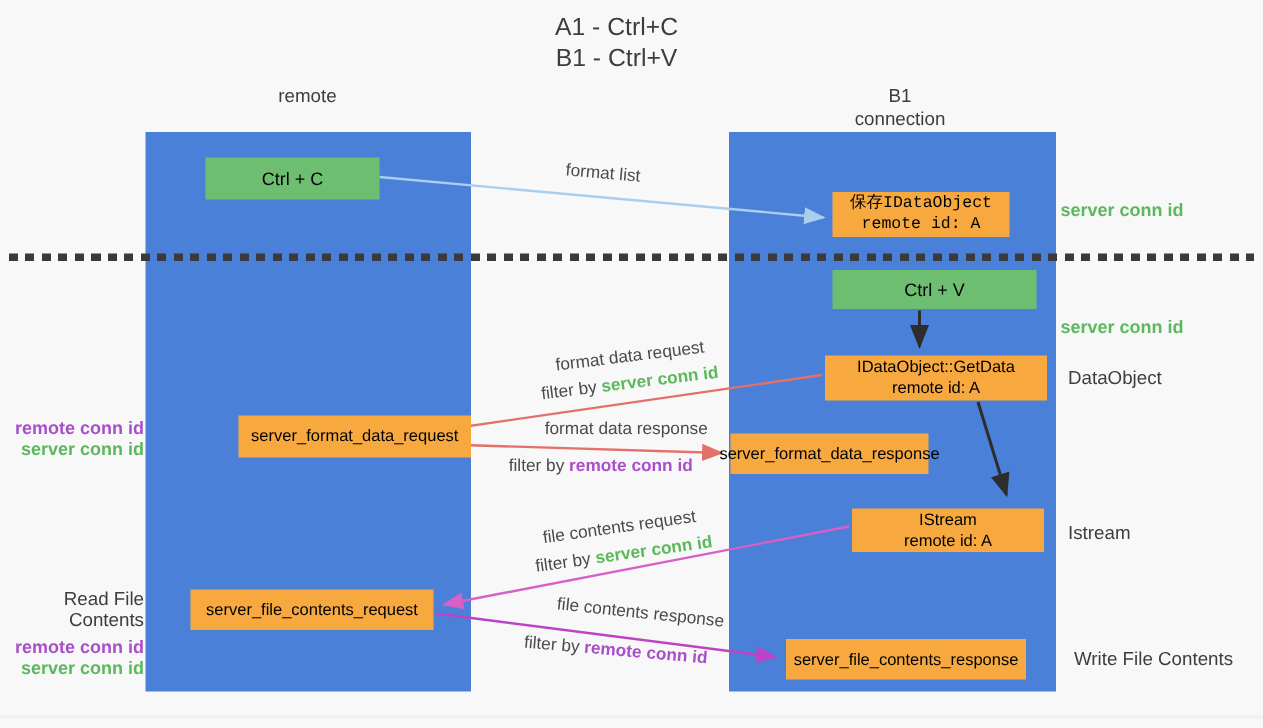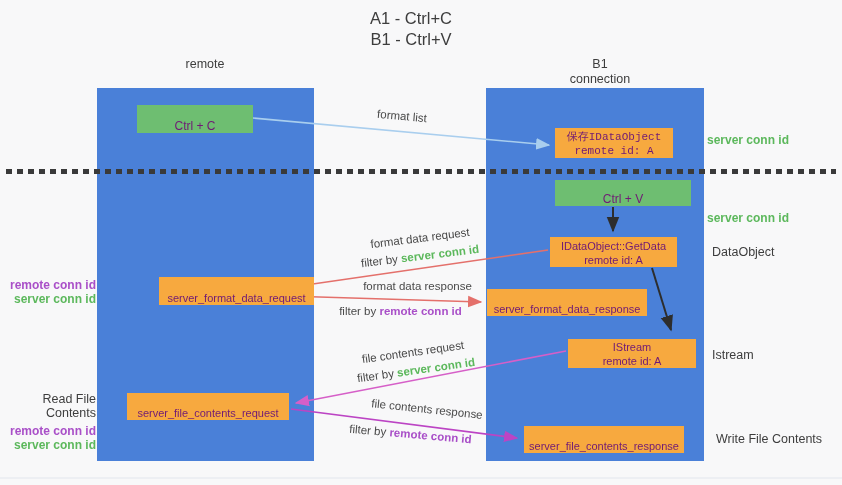--- a/index.html
+++ b/index.html
@@ -11,21 +11,21 @@
 
   .colhead { position:absolute; top:57px; width:120px; text-align:center;
              font-size:12.5px; color:#3d3d3d; line-height:15px; z-index:2; }
 
   .col { position:absolute; top:88px; height:373px; background:#4a80d8; z-index:1; }
 
   .dashline { position:absolute; top:169px; left:6px; width:830px; height:5px; z-index:4;
               background:repeating-linear-gradient(90deg,#3a3a3a 0 6px,transparent 6px 11px); }
 
   .node { position:absolute; display:flex; flex-direction:column; align-items:center;
-          justify-content:flex-end; color:#701a75; text-align:center; z-index:3;
+          justify-content:center; color:#000000; text-align:center; z-index:3;
           line-height:14px; }
   .green  { background:#6ebe71; font-size:12px; }
   .orange { background:#f7a93f; font-size:11px; }
 
   .sidelabel { position:absolute; white-space:nowrap; z-index:4; }
   .glabel { color:#5cb85c; font-weight:bold; font-size:12px; }
   .plabel { color:#a94fc8; font-weight:bold; font-size:12px; }
   .dlabel { color:#3d3d3d; font-size:12.5px; font-weight:normal; }
   .leftgroup { position:absolute; left:0; width:96px; text-align:right; line-height:14px; z-index:4; }
 
@@ -97,30 +97,30 @@
 
   <div class="node orange" style="left:555px; top:128px; width:118px; height:30px;font-family:Liberation Mono, monospace;">
     <div>保存IDataObject</div>
     <div>remote id: A</div>
   </div>
 
   <div class="node green" style="left:555px; top:180px; width:136px; height:26px;">
     <div>Ctrl + V</div>
   </div>
 
-  <div class="node orange" style="left:550px; top:237px; width:127px; height:30px;">
+  <div class="node orange" style="left:550px; top:237px; width:148px; height:30px;">
     <div>IDataObject::GetData</div>
     <div>remote id: A</div>
   </div>
 
   <div class="node orange" style="left:130px; top:277px; width:155px; height:28px;margin-left:29px;">
     <div>server_format_data_request</div>
   </div>
 
-  <div class="node orange" style="left:487px; top:289px; width:160px; height:27px;">
+  <div class="node orange" style="left:487px; top:289px; width:132px; height:27px;">
     <div>server_format_data_response</div>
   </div>
 
   <div class="node orange" style="left:568px; top:339px; width:128px; height:29px;">
     <div>IStream</div>
     <div>remote id: A</div>
   </div>
 
   <div class="node orange" style="left:524px; top:426px; width:160px; height:27px;">
     <div>server_file_contents_response</div>

